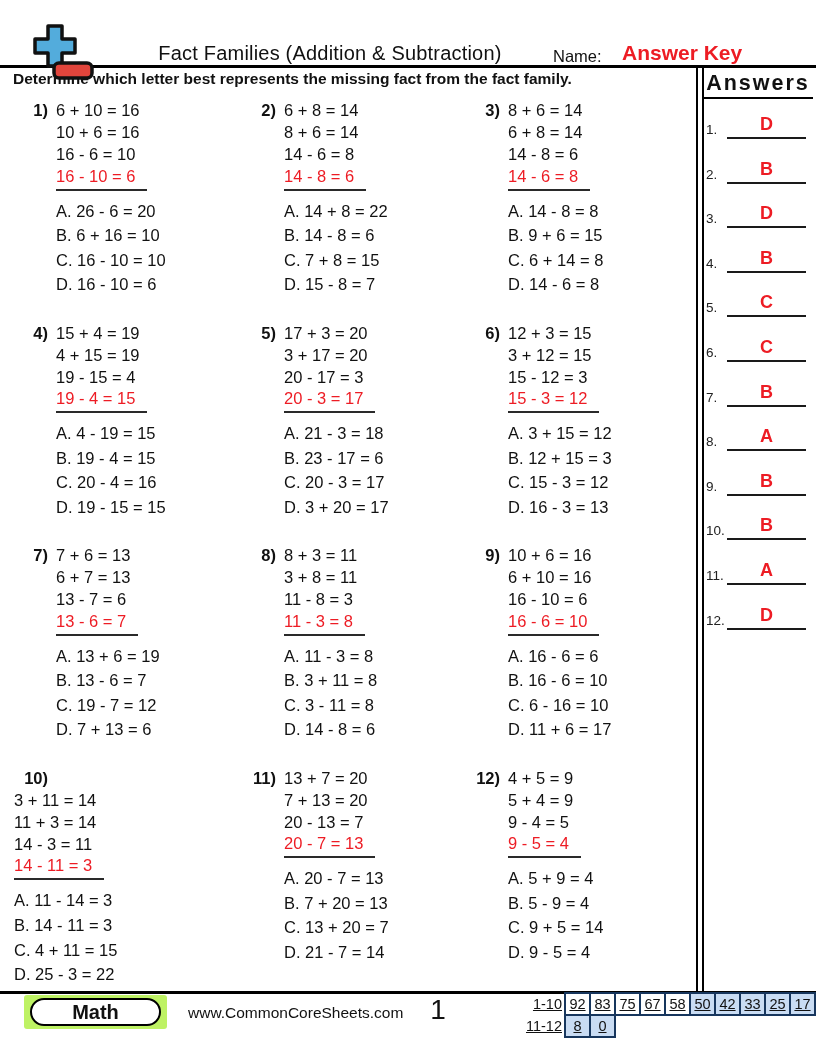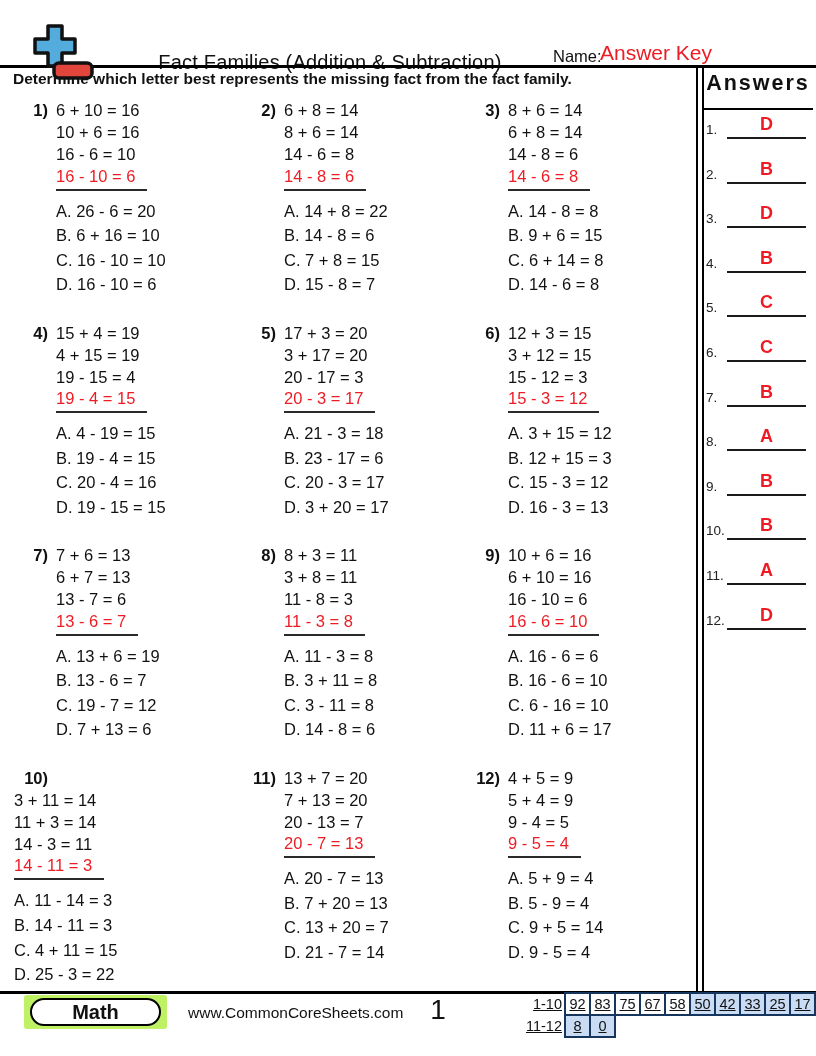--- a/index.html
+++ b/index.html
@@ -12,31 +12,31 @@
   }
   *{margin:0;padding:0;box-sizing:content-box;}
   html,body{background:#888;}
   .page{
     position:relative;width:816px;height:1056px;background:#fff;margin:0 auto;
     font-family:"Liberation Sans","DejaVu Sans",sans-serif;color:var(--ink);
     overflow:hidden;
   }
   
   .logo{position:absolute;left:26px;top:20px;z-index:3;}
-  .worksheet-title{position:absolute;left:120px;top:51px;width:420px;text-align:center;
+  .worksheet-title{position:absolute;left:120px;top:42px;width:420px;text-align:center;
     font-size:20px;letter-spacing:0.2px;}
   .name-label{position:absolute;left:553px;top:47px;font-size:16.5px;}
-  .answer-key{position:absolute;left:600px;top:41px;font-size:21px;font-weight:normal;color:var(--red);}
+  .answer-key{position:absolute;left:622px;top:41px;font-size:21px;font-weight:bold;color:var(--red);}
   .header-rule{position:absolute;left:0;top:65px;width:816px;height:3px;background:#000;z-index:2;}
   .instruction{position:absolute;left:13px;top:70px;width:660px;font-size:15.5px;font-weight:bold;}
   
   .separator{position:absolute;left:696px;top:66px;width:4px;height:926px;
     border-left:2px solid #000;border-right:2px solid #000;}
   .answers-title{position:absolute;left:703px;top:71px;width:110px;text-align:center;
-    font-size:21.5px;font-weight:bold;letter-spacing:2px;border-bottom:2.5px solid #000;padding-bottom:12px;}
+    font-size:21.5px;font-weight:bold;letter-spacing:2px;border-bottom:2.5px solid #000;padding-bottom:1px;}
   .answer-item{position:absolute;left:705px;width:104px;height:40px;}
   .anum{position:absolute;left:1px;bottom:2px;font-size:13.5px;color:#222;}
   .ablank{position:absolute;left:22px;right:3px;bottom:0;border-bottom:2.2px solid #1a1a1a;text-align:center;}
   .aletter{font-weight:bold;color:var(--red);font-size:18px;line-height:22px;padding-bottom:2px;}
   
   .problem{position:absolute;display:flex;width:218px;white-space:nowrap;}
   .pnum{flex:none;width:34px;text-align:right;padding-right:8px;font-weight:bold;
     font-size:16.5px;line-height:22.2px;}
   .fact{font-size:16.5px;line-height:22.2px;}
   .missing-wrap{line-height:22.2px;margin-bottom:3px;}

